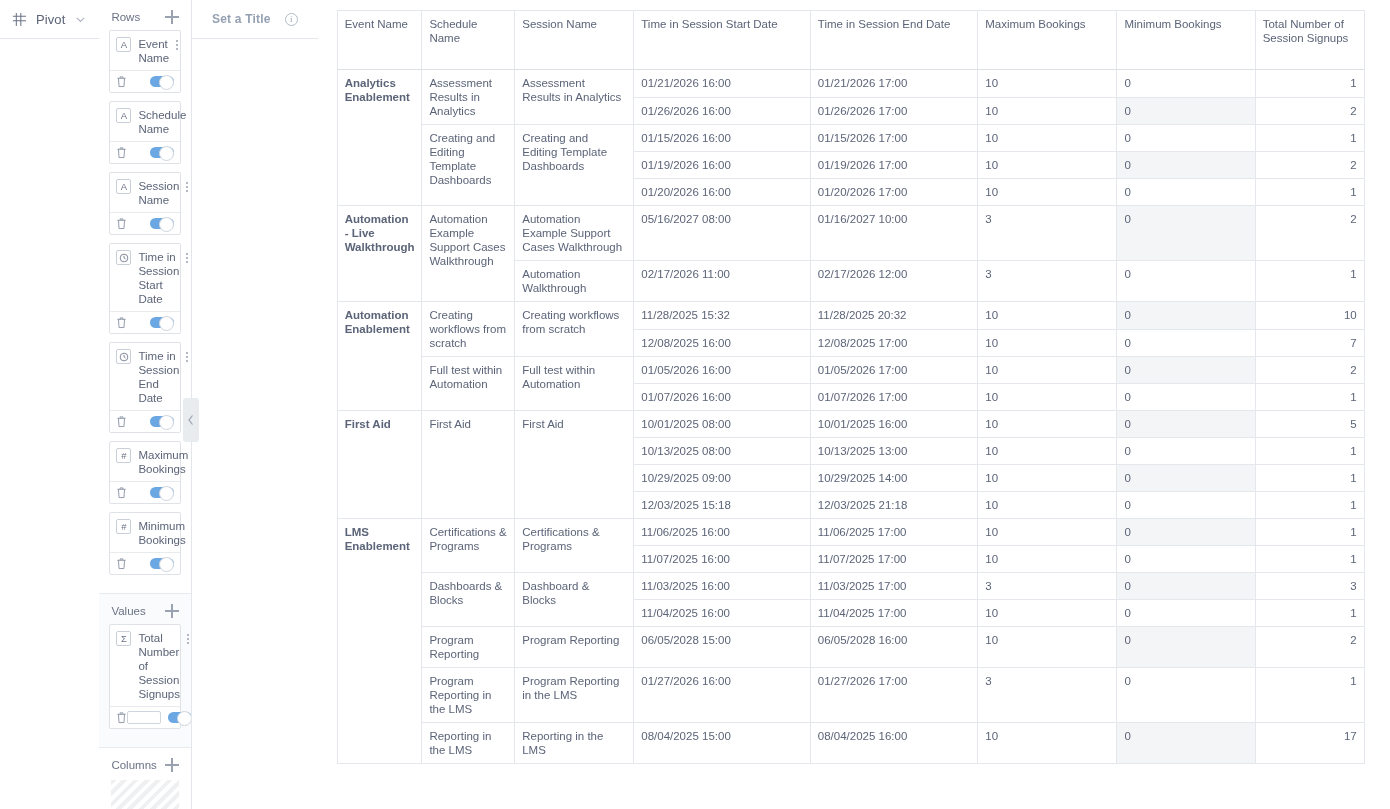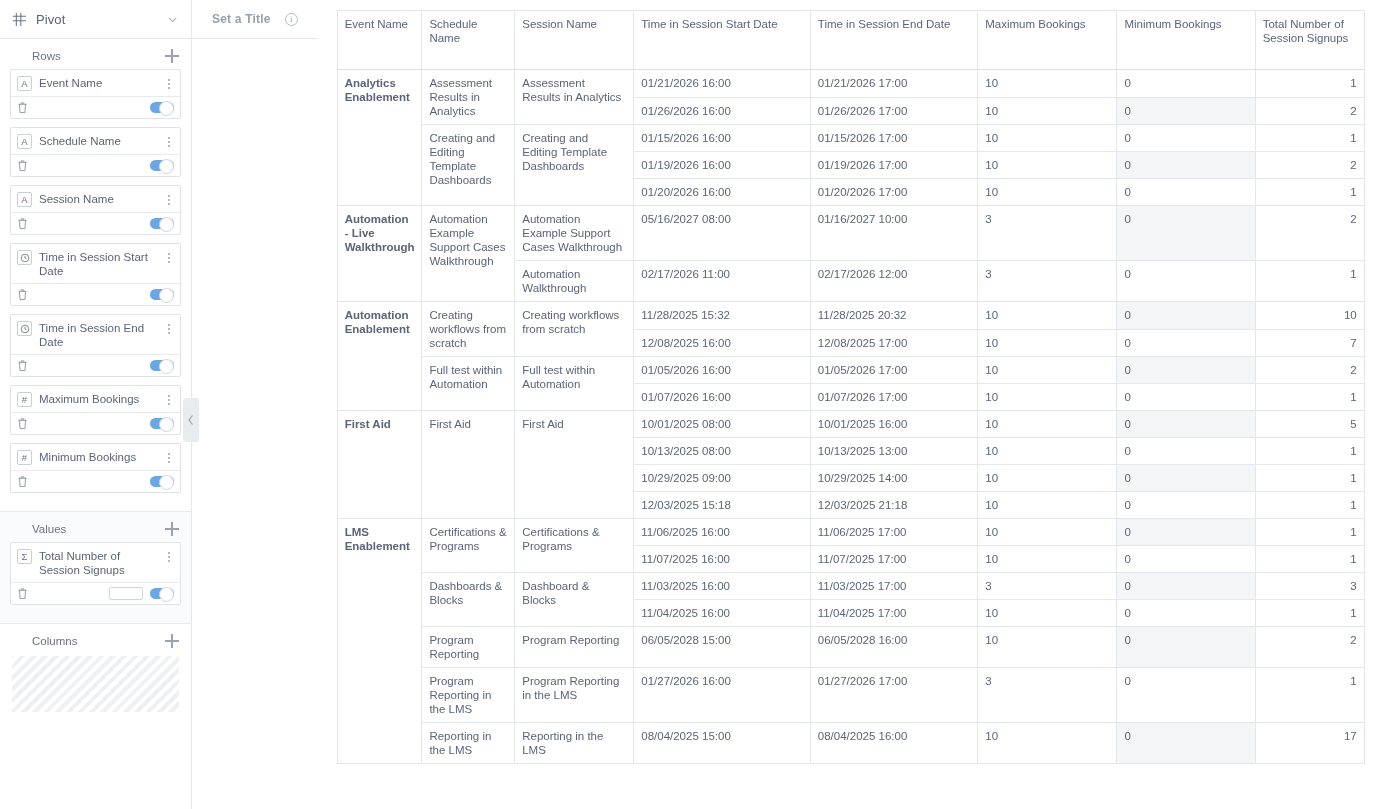--- a/index.html
+++ b/index.html
@@ -13,39 +13,38 @@
     overflow:hidden;
   }
   .app { display:flex; width:1390px; height:809px; }
 
   
   .sidebar {
     width:192px; min-width:192px; height:809px;
     background:#ffffff;
     border-right:1px solid #e3e6ea;
     position:relative;
-    display:flex; flex-direction:column;
+    display:flex; flex-direction:row;
   }
   .sidebar-header {
     height:39px; min-height:39px;
     display:flex; align-items:center; gap:9px;
     padding:0 12px;
     border-bottom:1px solid #e3e6ea;
   }
   .sidebar-header .title { font-size:13px; color:#5b6478; flex:1; letter-spacing:.1px;}
   .grid-icon { width:15px; height:15px; display:block; }
   .chev { width:13px; height:13px; display:block; opacity:.7;}
   .sidebar-body { flex:1; overflow:hidden; }
 
   .section { padding:8px 10px 10px 10px; background:#fff; }
   .section.shaded { background:#fafbfc; }
   .section-head {
     display:flex; align-items:center; justify-content:space-between;
     padding:2px 2px 6px 2px;
-    margin-left:20px;
   }
   .section-title { font-size:11.5px; color:#6a7285; }
   .plus {
     width:14px; height:14px; position:relative; cursor:pointer;
   }
   .plus:before, .plus:after{
     content:""; position:absolute; background:#9aa2b1;
   }
   .plus:before{ left:0; right:0; top:6px; height:1.6px;}
   .plus:after{ top:0; bottom:0; left:6px; width:1.6px;}

